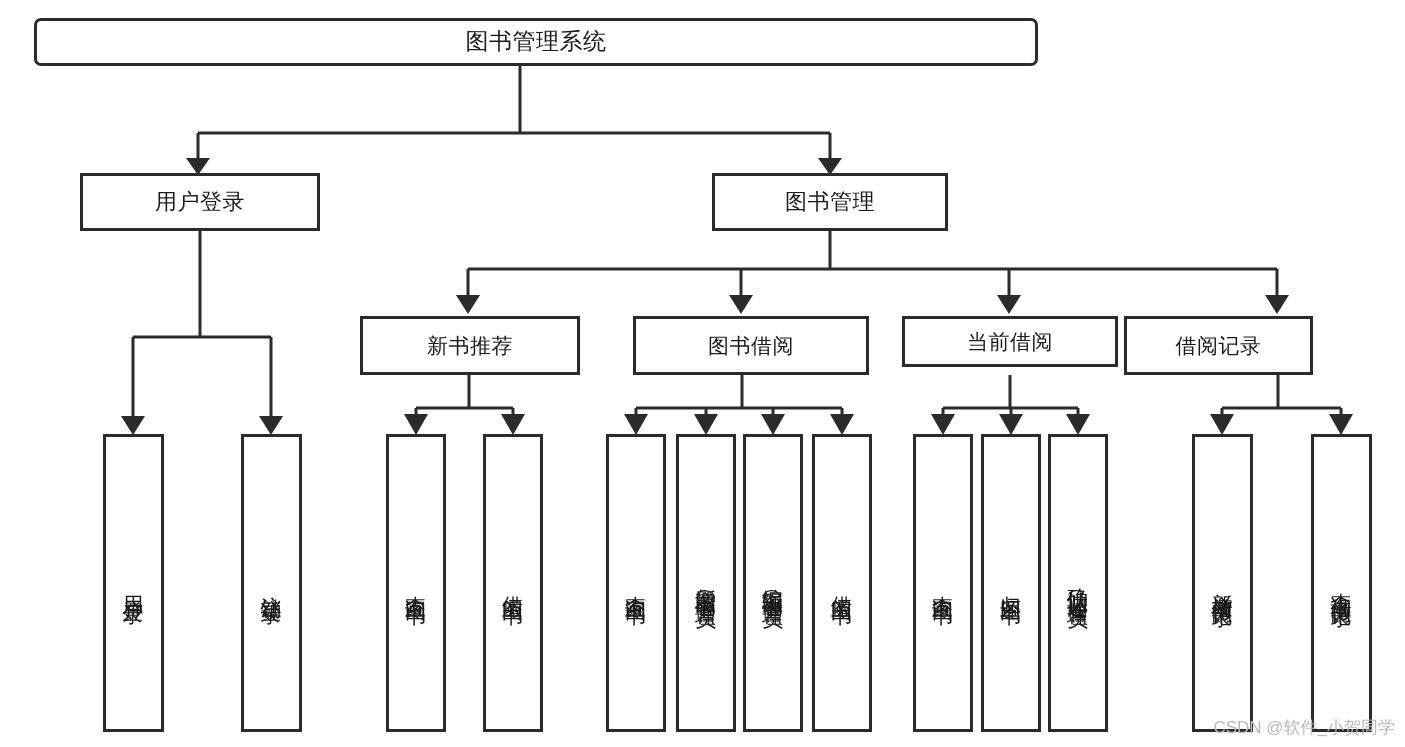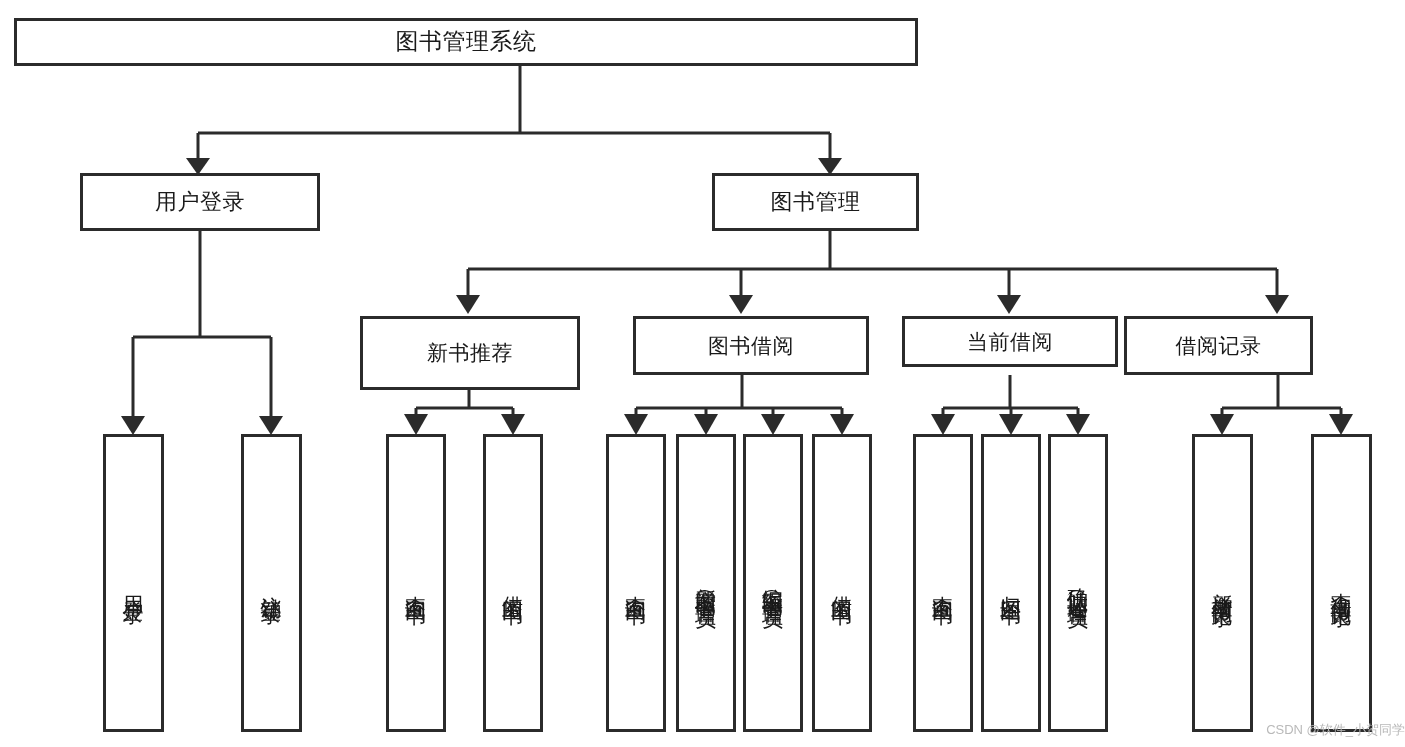--- a/index.html
+++ b/index.html
@@ -79,23 +79,23 @@
     align-items: center;
     justify-content: center;
   }
   
   .node.leaf.short .label { align-items: center; }
   .node.leaf.tall { padding-top: 2px; }
   .node.leaf.tall .label { align-items: flex-start; }
   
   #watermark {
     position: absolute;
-    right: 0;
+    right: 10px;
     bottom: 8px;
-    font-size: 13px;
+    font-size: 17px;
     color: #b9b9b9;
     z-index: 5;
     white-space: nowrap;
     user-select: none;
   }
 </style>
 </head>
 <body>
 
 <div id="canvas">
@@ -157,33 +157,33 @@
     <polygon class="arrow" points="1066,414 1090,414 1078,435"></polygon>
 
     <line x1="1278" y1="375" x2="1278" y2="408"></line>
     <line x1="1222" y1="408" x2="1341" y2="408"></line>
     <line x1="1222" y1="408" x2="1222" y2="418"></line>
     <polygon class="arrow" points="1210,414 1234,414 1222,435"></polygon>
     <line x1="1341" y1="408" x2="1341" y2="418"></line>
     <polygon class="arrow" points="1329,414 1353,414 1341,435"></polygon>
   </svg>
 
-  <div class="node root" style="left:14px; top:18px; width:904px; height:48px;">
+  <div class="node root" style="left:34px; top:18px; width:1004px; height:48px;border-radius:7px;">
     <span class="label">图书管理系统</span>
   </div>
 
   <div class="node level1" style="left:80px; top:173px; width:240px; height:58px;">
     <span class="label">用户登录</span>
   </div>
 
-  <div class="node level1" style="left:712px; top:173px; width:207px; height:58px;">
+  <div class="node level1" style="left:712px; top:173px; width:236px; height:58px;">
     <span class="label">图书管理</span>
   </div>
 
-  <div class="node level2" style="left:360px; top:316px; width:220px; height:74px;">
+  <div class="node level2" style="left:360px; top:316px; width:220px; height:59px;">
     <span class="label">新书推荐</span>
   </div>
 
   <div class="node level2" style="left:633px; top:316px; width:236px; height:59px;">
     <span class="label">图书借阅</span>
   </div>
 
   <div class="node level2" style="left:902px; top:316px; width:216px; height:51px;">
     <span class="label">当前借阅</span>
   </div>

